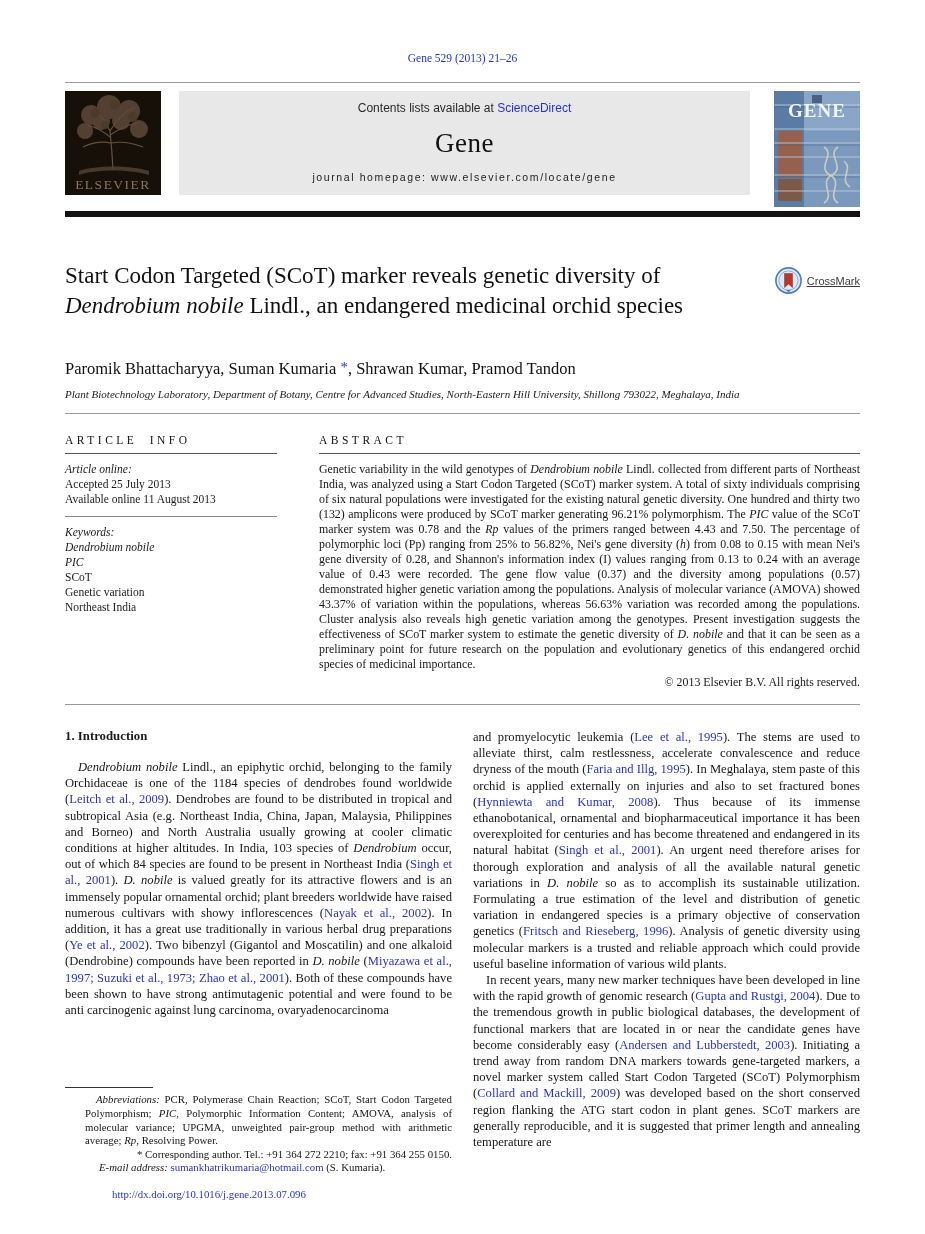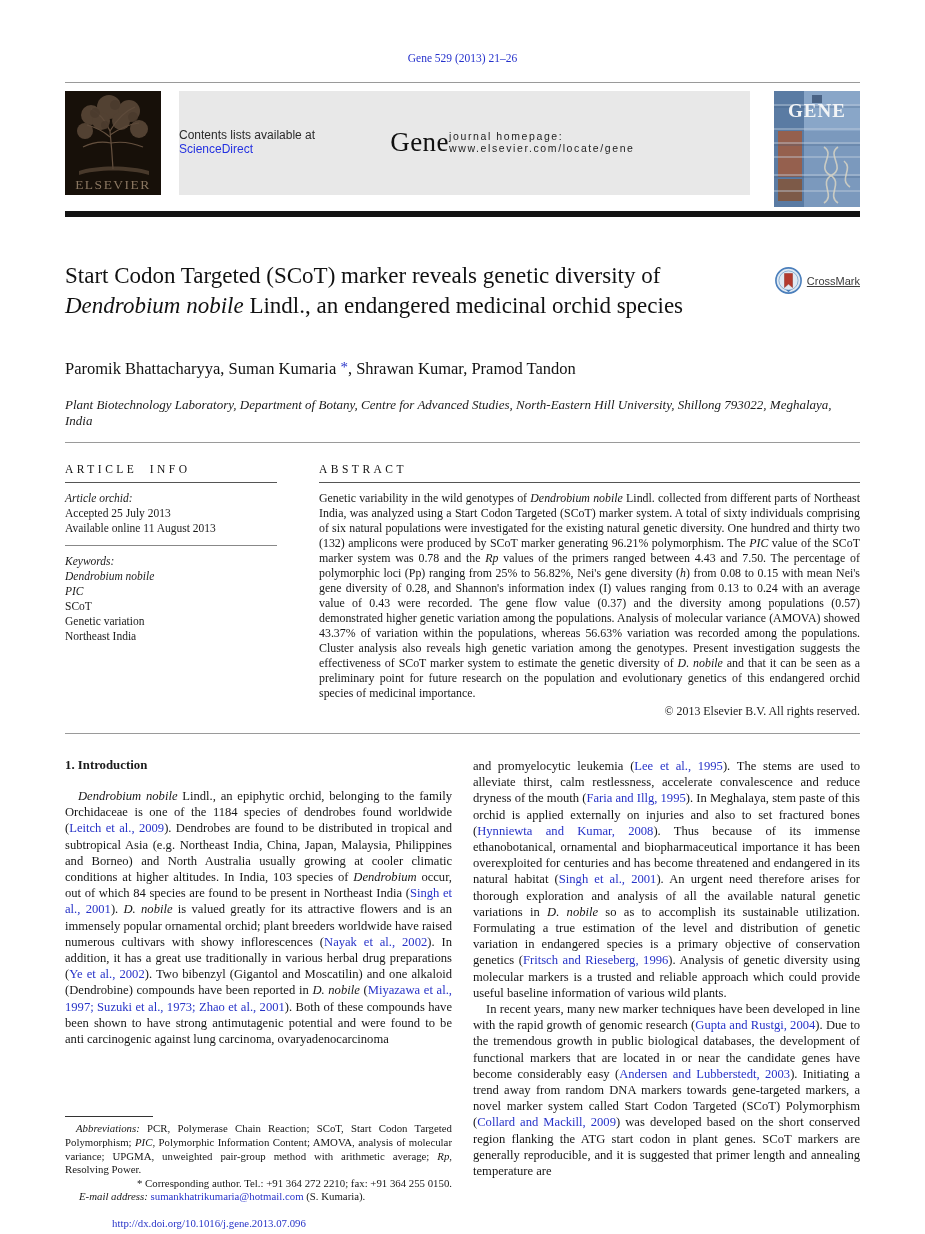--- a/index.html
+++ b/index.html
@@ -42,21 +42,21 @@
     flex: 0 0 auto;
     overflow: hidden;
   }
   .elsevier-logo svg { display: block; }
   .banner {
     flex: 1 1 auto;
     margin: 0 24px 0 18px;
     background: #e8e8e8;
     height: 104px;
     display: flex;
-    flex-direction: row;
+    flex-direction: column;
     justify-content: space-between;
     align-items: center;
     padding: 10px 0 12px 0;
   }
   .contents-line {
     font-family: "Liberation Sans", sans-serif;
     font-size: 12px;
     color: #2a2a2a;
   }
   .contents-line .sd-link { color: #2431e0; }
@@ -112,23 +112,23 @@
     color: #3c3c3c;
     text-decoration: underline;
   }
   .authors {
     margin-top: 38px;
     font-size: 16.5px;
     color: #111;
   }
   .authors .ilink { font-size: 15px; vertical-align: 2px; }
   .affiliation {
-    margin-top: 18px;
+    margin-top: 9px;
     font-style: italic;
-    font-size: 13px;
+    font-size: 11px;
     color: #1a1a1a;
   }
   .affil-rule { margin-top: 13px; }
 
   
   .info-abstract {
     display: flex;
     margin-top: 20px;
   }
   .article-info { flex: 0 0 212px; margin-right: 42px; }
@@ -182,20 +182,21 @@
   i { font-style: italic; }
 
   
   .footnote-block { margin-top: auto; }
   .fn-rule { width: 88px; border: none; border-top: 1px solid #333; margin-bottom: 5px; }
   .fn-text {
     font-size: 10.8px;
     line-height: 13.6px;
     text-align: justify;
     color: #161616;
+    margin-left: 20px;
   }
   .fn-abbrev { text-indent: 11px; }
   .fn-corr { text-indent: 6px; text-align: right; }
   .fn-email { text-indent: 14px; text-align: left; }
   .fn-bottom { margin-top: 12px; }
   .fn-issn { font-size: 10.8px; line-height: 14px; }
   .fn-doi { font-size: 10.8px; line-height: 14px; color: #2733c8; padding-left: 47px; }
 </style>
 </head>
 <body>
@@ -300,21 +301,21 @@
     <div class="authors">Paromik Bhattacharyya, Suman Kumaria <span class="ilink">*</span>, Shrawan Kumar, Pramod Tandon</div>
     <div class="affiliation">Plant Biotechnology Laboratory, Department of Botany, Centre for Advanced Studies, North-Eastern Hill University, Shillong 793022, Meghalaya, India</div>
 
     <hr class="hairline affil-rule">
 
     <div class="info-abstract">
       <div class="article-info">
         <div class="sec-heading">ARTICLE INFO</div>
         <hr class="rule-dark">
         <div class="info-block">
-          <div class="info-label">Article orchid:</div>
+          <div class="info-label">Article online:</div>
           <div>Accepted 25 July 2013</div>
           <div>Available online 11 August 2013</div>
         </div>
         <hr class="info-sep">
         <div class="info-block">
           <div class="info-label">Keywords:</div>
           <div class="kw-line"><i>Dendrobium nobile</i></div>
           <div class="kw-line"><i>PIC</i></div>
           <div class="kw-line">SCoT</div>
           <div class="kw-line">Genetic variation</div>

